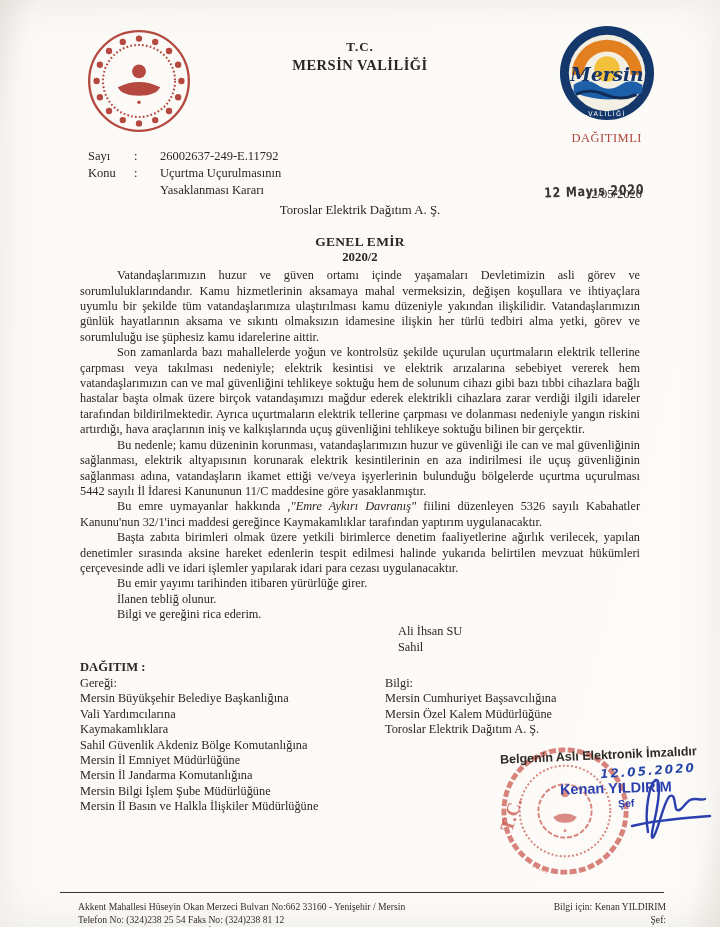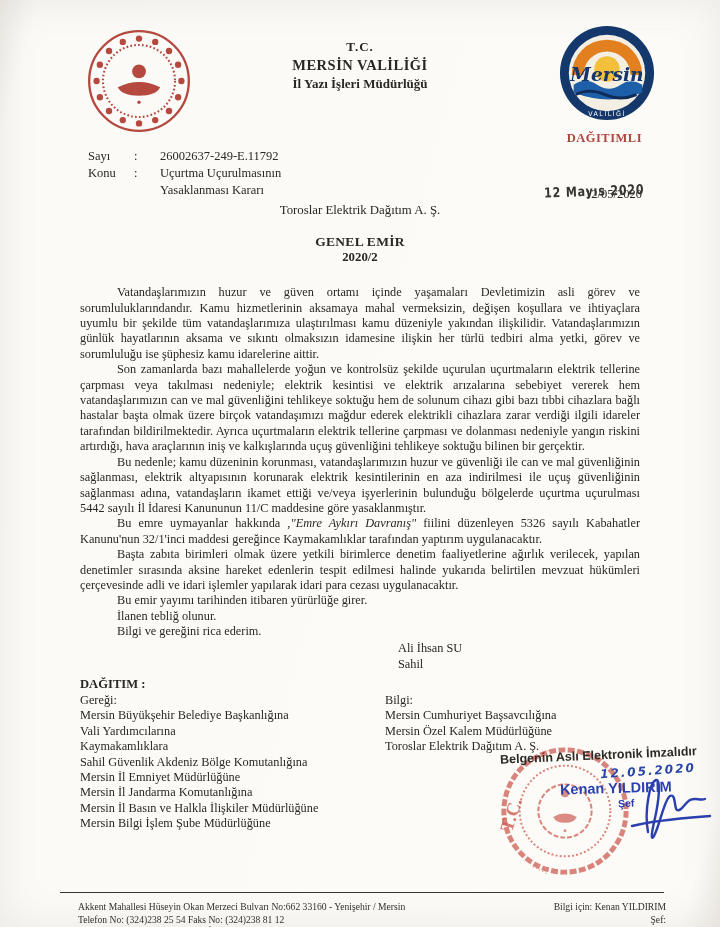--- a/index.html
+++ b/index.html
@@ -23,35 +23,35 @@
   .header-center { position:absolute; left:0; width:100%; top:16px; text-align:center; font-weight:bold; line-height:1.35; }
   .header-center .tc { font-size:13px; letter-spacing:1px; }
   .header-center .title { font-size:14.5px; letter-spacing:.5px; }
   .header-center .subtitle { font-size:13px; }
 
   
   .meta-left { position:absolute; top:148px; left:88px; font-size:12.5px; line-height:1.35; }
   .meta-row { display:grid; grid-template-columns:46px 14px auto; }
   .meta-row .val { padding-left:12px; }
   .konu-wrap2 { padding-left:12px; grid-column:3; }
-  .dagitimli { position:absolute; top:131px; right:78px; color:#b0453c; font-weight:bold; font-size:12.5px; letter-spacing:.5px;text-align:right; }
+  .dagitimli { position:absolute; top:131px; right:78px; color:#b0453c; font-weight:normal; font-size:12.5px; letter-spacing:.5px;text-align:right; }
   .doc-date { position:absolute; top:159px; right:78px; font-size:12.5px;margin-top:28px; }
   .stamp-date {
     position:absolute; top:181px; right:76px;
     font-family:"DejaVu Sans", sans-serif; font-weight:bold;
     font-size:13.5px; color:#38342e;
     transform:rotate(-2deg) scaleX(.82); transform-origin:right center;
     letter-spacing:1px; white-space:nowrap;
   }
 
   
   .flow { position:absolute; top:203px; left:80px; width:560px; font-size:12.3px; line-height:15.4px; }
   .addressee { text-align:center; font-size:12.8px; }
   .subject-title { text-align:center; font-weight:bold; font-size:13.5px; margin-top:16px; letter-spacing:.3px; }
-  .subject-no { text-align:center; font-weight:bold; font-size:12.8px; margin-bottom:20px; }
+  .subject-no { text-align:center; font-weight:bold; font-size:12.8px; margin-bottom:3px; }
   .para { text-align:justify; text-indent:37px; }
   .closing-line { text-indent:37px; }
   .signature { margin:0 0 2px 318px; width:130px; text-align:left; line-height:16px; }
 
   .dagitim-title { font-weight:bold; margin-top:5px; font-size:12.6px; }
   .dist-cols { display:flex; margin-top:1px; }
   .dist-geregi { width:305px; }
   .dist-bilgi { width:250px; }
   .dist-label { }
   .dist-item { line-height:15.4px; }
@@ -121,21 +121,20 @@
         <circle cx="50" cy="41" r="6.5" fill="#b5493f"></circle>
         <path d="M30 56 q20 -10 40 0 q-4 8 -20 8 q-16 0 -20 -8 z" fill="#b5493f"></path>
         <path d="M34 52 q16 -7 32 0" stroke="#fbfaf7" stroke-width="1.2" fill="none"></path>
         <circle cx="50" cy="70" r="1.6" fill="#b5493f"></circle>
       </svg>
     </div>
 
     <div class="header-center">
       <div class="tc">T.C.</div>
       <div class="title">MERSİN VALİLİĞİ</div>
-      <div class="subtitle">İl Yazı İşleri Müdürlüğü</div>
     </div>
 
     <div class="logo-right">
       <svg viewBox="0 0 100 100" width="98" height="98">
         <circle cx="50" cy="50" r="48" fill="#14386b"></circle>
         <circle cx="50" cy="50" r="39" fill="#f4efe3"></circle>
         <path d="M14 52 A36 36 0 0 1 86 52 L74 52 A24 24 0 0 0 26 52 Z" fill="#e2801f"></path>
         <circle cx="50" cy="46" r="13" fill="#f3c03c"></circle>
         <path d="M16 62 q12 -8 24 0 q12 8 24 0 q10 -7 22 0 l0 8 q-34 14 -70 0 z" fill="#1d5fa8"></path>
         <path d="M18 72 q14 -7 30 0 q16 7 32 0" stroke="#0e2c57" stroke-width="3" fill="none"></path>
@@ -186,22 +185,22 @@
     <div class="dagitim-title">DAĞITIM :</div>
     <div class="dist-cols">
       <div class="dist-geregi">
         <div class="dist-label">Gereği:</div>
         <div class="dist-item">Mersin Büyükşehir Belediye Başkanlığına</div>
         <div class="dist-item">Vali Yardımcılarına</div>
         <div class="dist-item">Kaymakamlıklara</div>
         <div class="dist-item">Sahil Güvenlik Akdeniz Bölge Komutanlığına</div>
         <div class="dist-item">Mersin İl Emniyet Müdürlüğüne</div>
         <div class="dist-item">Mersin İl Jandarma Komutanlığına</div>
+        <div class="dist-item">Mersin Bilgi İşlem Şube Müdürlüğüne</div>
         <div class="dist-item">Mersin İl Basın ve Halkla İlişkiler Müdürlüğüne</div>
-        <div class="dist-item">Mersin Bilgi İşlem Şube Müdürlüğüne</div>
       </div>
       <div class="dist-bilgi">
         <div class="dist-label">Bilgi:</div>
         <div class="dist-item">Mersin Cumhuriyet Başsavcılığına</div>
         <div class="dist-item">Mersin Özel Kalem Müdürlüğüne</div>
         <div class="dist-item">Toroslar Elektrik Dağıtım A. Ş.</div>
       </div>
     </div>
   </div>
 

